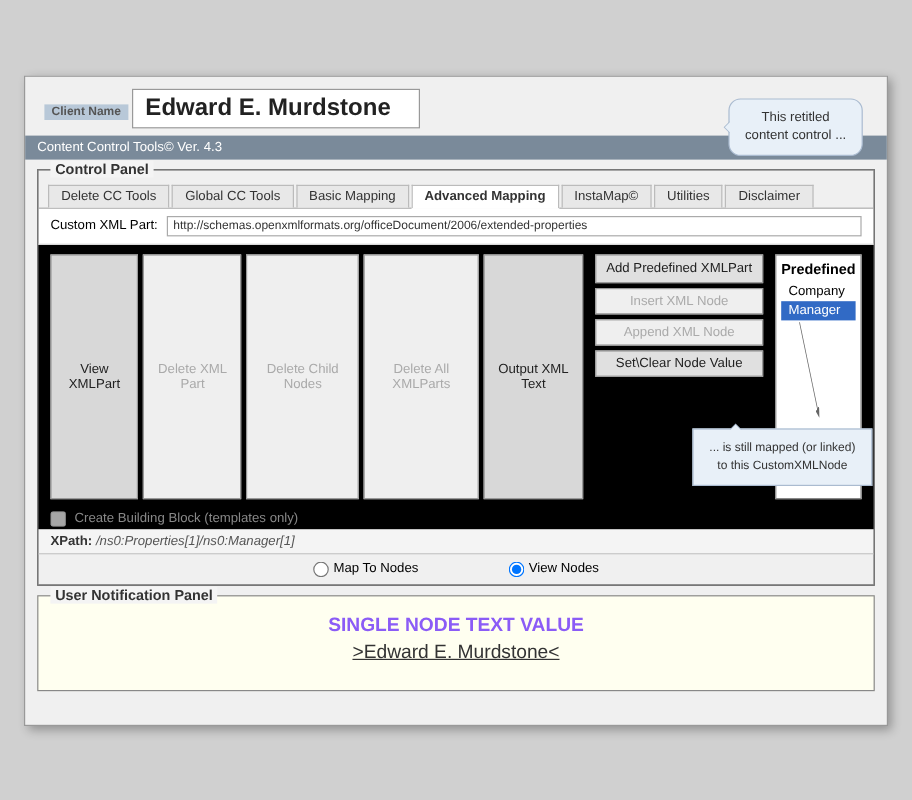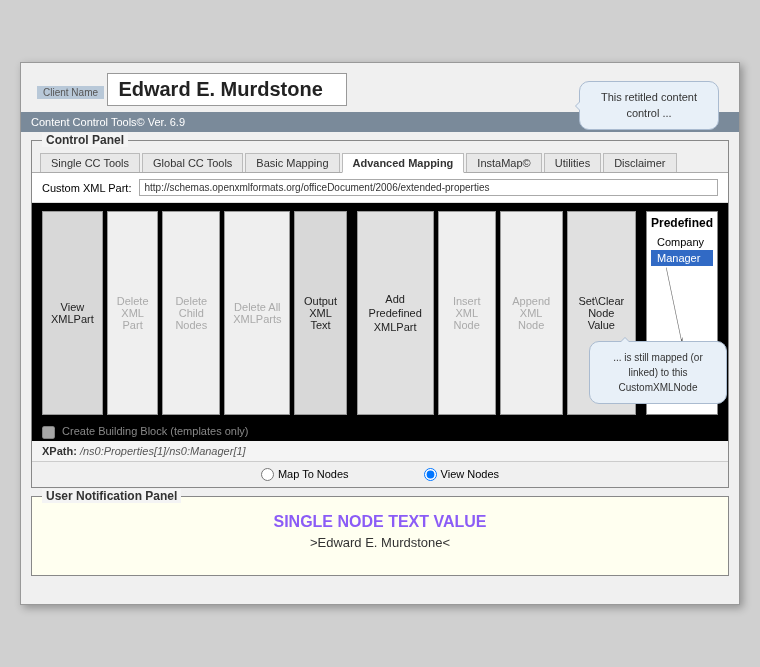--- a/index.html
+++ b/index.html
@@ -25,21 +25,21 @@
     .tooltip-bubble {
       position: absolute;
       top: 18px;
       right: 20px;
       background: #e8f0f8;
       border: 1px solid #aabbd0;
       border-radius: 10px;
       padding: 8px 12px;
       font-size: 11px;
       color: #333;
-      width: 140px;
+      width: 112px;
       text-align: center;
       line-height: 1.4;
     }
     
     .tooltip-bubble::before {
       content: '';
       position: absolute;
       left: -10px;
       top: 50%;
       transform: translateY(-50%);
@@ -60,20 +60,21 @@
       padding: 10px 16px 6px 16px;
       position: relative;
     }
     .client-name-label {
       font-size: 10px;
       color: #555;
       background: #b8c8d8;
       padding: 1px 6px;
       display: inline-block;
       margin-bottom: 2px;
+      font-weight: bold;
     }
     .client-name-value {
       font-size: 20px;
       font-weight: bold;
       color: #222;
       background: white;
       border: 1px solid #999;
       padding: 4px 10px;
       display: inline-block;
       min-width: 240px;
@@ -175,20 +176,21 @@
     .btn:disabled, .btn.disabled {
       color: #aaa;
       background: #efefef;
     }
     .btn.active-btn {
       background: #d8d8d8;
     }
     
     .middle-buttons {
       display: flex;
+      flex-direction: column;
       gap: 4px;
       min-width: 140px;
     }
     
     .properties-panel {
       flex: 1;
       border: 1px solid #888;
       background: white;
       padding: 4px;
       position: relative;
@@ -209,25 +211,25 @@
       background: #316ac5;
       color: white;
     }
     
     .mapped-tooltip {
       position: absolute;
       bottom: 10px;
       right: -10px;
       background: #e8f0f8;
       border: 1px solid #aabbd0;
-      border-radius: 10px;
+      border-radius: 0;
       padding: 8px 12px;
       font-size: 10px;
       color: #333;
-      width: 138px;
+      width: 150px;
       text-align: center;
       line-height: 1.5;
       z-index: 10;
     }
     .mapped-tooltip::before {
       content: '';
       position: absolute;
       top: -10px;
       left: 30px;
       border: 5px solid transparent;
@@ -299,21 +301,22 @@
       text-align: center;
     }
     .notification-title {
       color: #8b5cf6;
       font-weight: bold;
       font-size: 16px;
       margin-bottom: 4px;
     }
     .notification-value {
       color: #333;
-      font-size: 13px;
+      font-size: 16px;
+      text-decoration: underline;
     }
     
     .arrow-svg {
       position: absolute;
       pointer-events: none;
       top: 0;
       left: 0;
       width: 100%;
       height: 100%;
       overflow: visible;
@@ -324,27 +327,27 @@
 
 <div class="outer-container">
 
   <div class="tooltip-bubble">This retitled content control ...</div>
 
   <div class="client-name-area">
     <div class="client-name-label">Client Name</div>
     <div class="client-name-value">Edward E. Murdstone</div>
   </div>
 
-  <div class="toolbar-bar">Content Control Tools© Ver. 6.9</div>
+  <div class="toolbar-bar">Content Control Tools© Ver. 4.3</div>
 
   <div class="control-panel">
     <span class="control-panel-legend">Control Panel</span>
 
     <div class="tabs-row">
-      <div class="tab">Single CC Tools</div>
+      <div class="tab">Delete CC Tools</div>
       <div class="tab">Global CC Tools</div>
       <div class="tab">Basic Mapping</div>
       <div class="tab active">Advanced Mapping</div>
       <div class="tab">InstaMap©</div>
       <div class="tab">Utilities</div>
       <div class="tab">Disclaimer</div>
     </div>
 
     <div class="xml-part-row">
       <span class="xml-part-label">Custom XML Part:</span>

